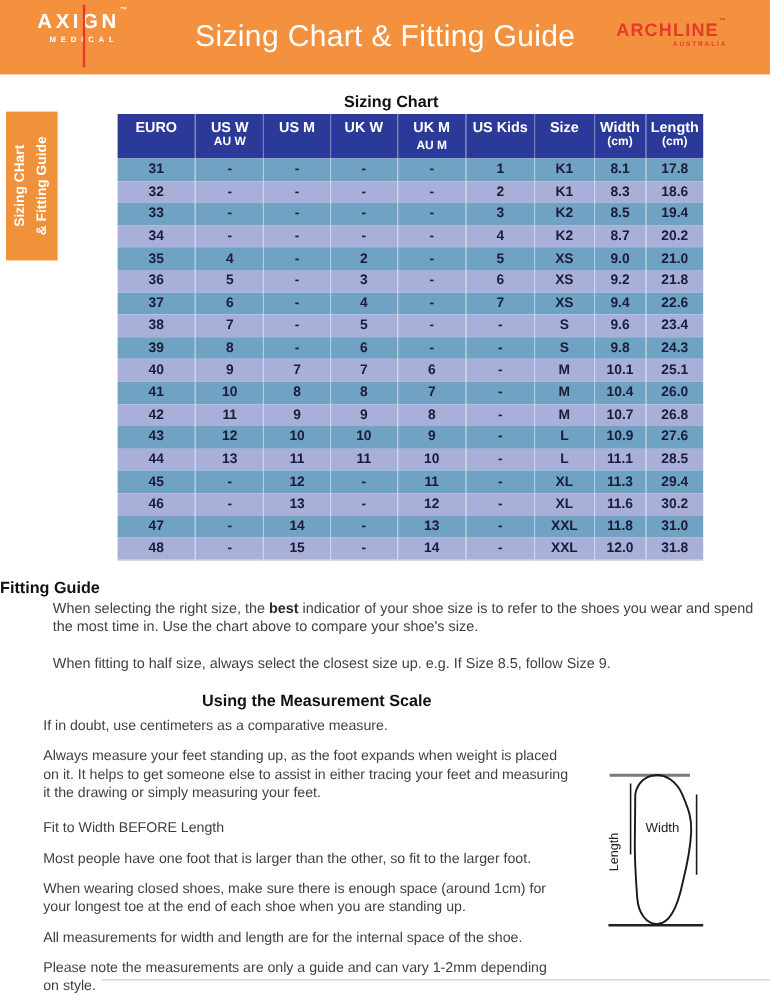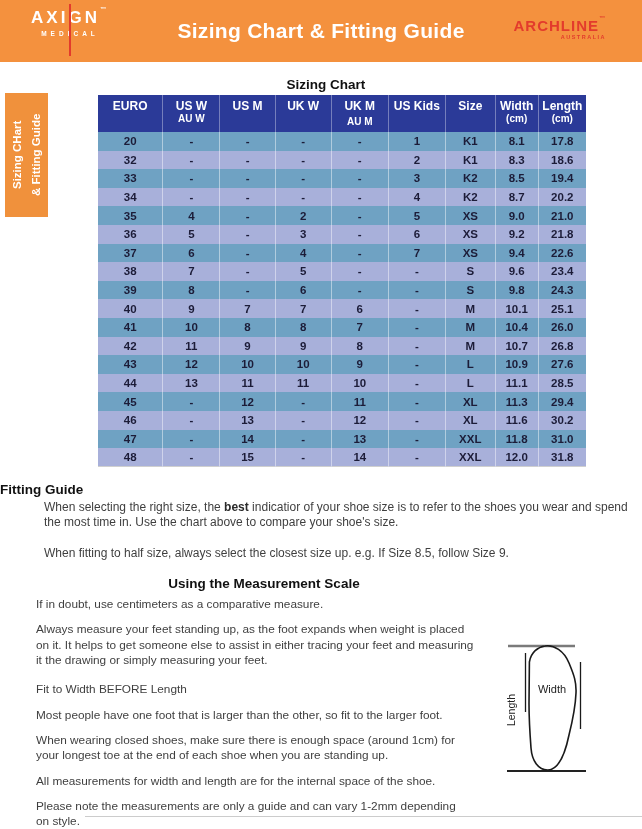--- a/index.html
+++ b/index.html
@@ -7,21 +7,21 @@
   .page { position:relative; width:642px; height:829px; background:#fff; overflow:hidden; }
 
   
   .header-bar { position:absolute; top:0; left:0; width:642px; height:62px; background:#F4913E; }
   .axign-logo { position:absolute; left:28px; top:8px; width:84px; text-align:center; color:#fff; }
   .axign-name { font-size:17px; font-weight:bold; letter-spacing:3px; position:relative; }
   .axign-tm { font-size:6px; vertical-align:top; position:relative; top:-2px; }
   .axign-sub { font-size:6.5px; font-weight:bold; letter-spacing:4px; margin-top:2px; }
   .axign-line { position:absolute; left:41px; top:-4px; width:1.5px; height:52px; background:#E33B2C; }
   .header-title { position:absolute; left:50%; top:50%; transform:translate(-50%,-50%);
-    color:#fff; font-size:21px; font-weight:bold; white-space:nowrap; letter-spacing:0.3px; }
+    color:#fff; font-size:25px; font-weight:normal; white-space:nowrap; letter-spacing:0.3px; }
   .archline-logo { position:absolute; right:36px; top:17px; text-align:right; color:#E33B2C; }
   .archline-name { font-size:15px; font-weight:bold; letter-spacing:1px; }
   .archline-tm { font-size:6px; vertical-align:top; position:relative; top:-2px; }
   .archline-sub { font-size:5.5px; font-weight:bold; letter-spacing:1.5px; margin-top:0px; }
 
   
   .side-tab { position:absolute; left:5px; top:93px; width:43px; height:124px; background:#F0913C;
     display:flex; align-items:center; justify-content:center;
     writing-mode:vertical-rl; transform:rotate(180deg);
     color:#fff; font-weight:bold; font-size:11.5px; line-height:1.6; text-align:center; }
@@ -125,21 +125,21 @@
             <div class="h2">(cm)</div>
           </th>
           <th class="c8">
             <div>Length</div>
             <div class="h2">(cm)</div>
           </th>
         </tr>
     </thead>
     <tbody>
         <tr class="odd">
-          <td class="c0">20</td>
+          <td class="c0">31</td>
           <td class="c1">-</td>
           <td class="c2">-</td>
           <td class="c3">-</td>
           <td class="c4">-</td>
           <td class="c5">1</td>
           <td class="c6">K1</td>
           <td class="c7">8.1</td>
           <td class="c8">17.8</td>
         </tr>
         <tr class="even">

